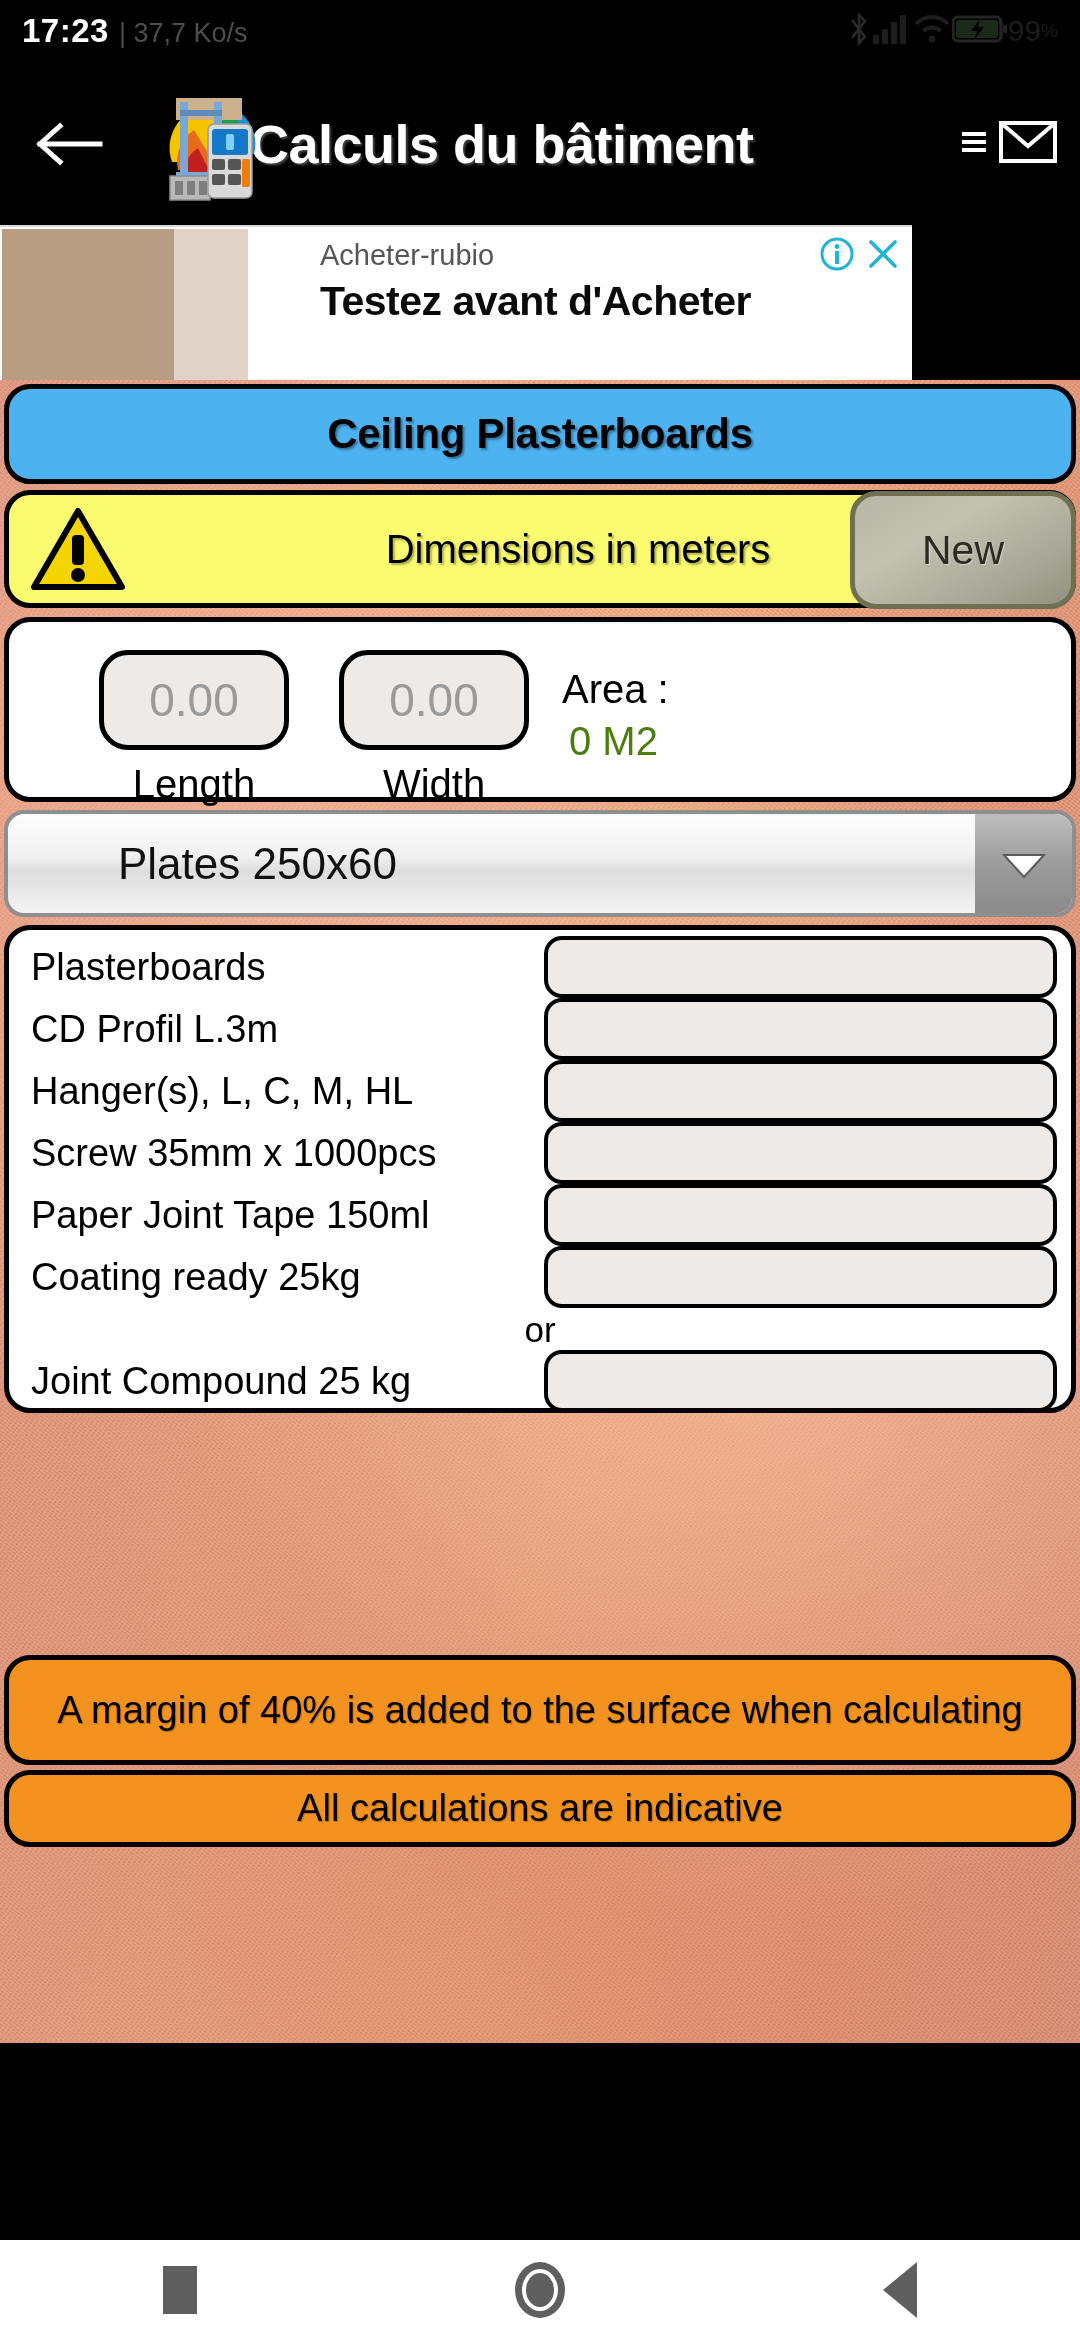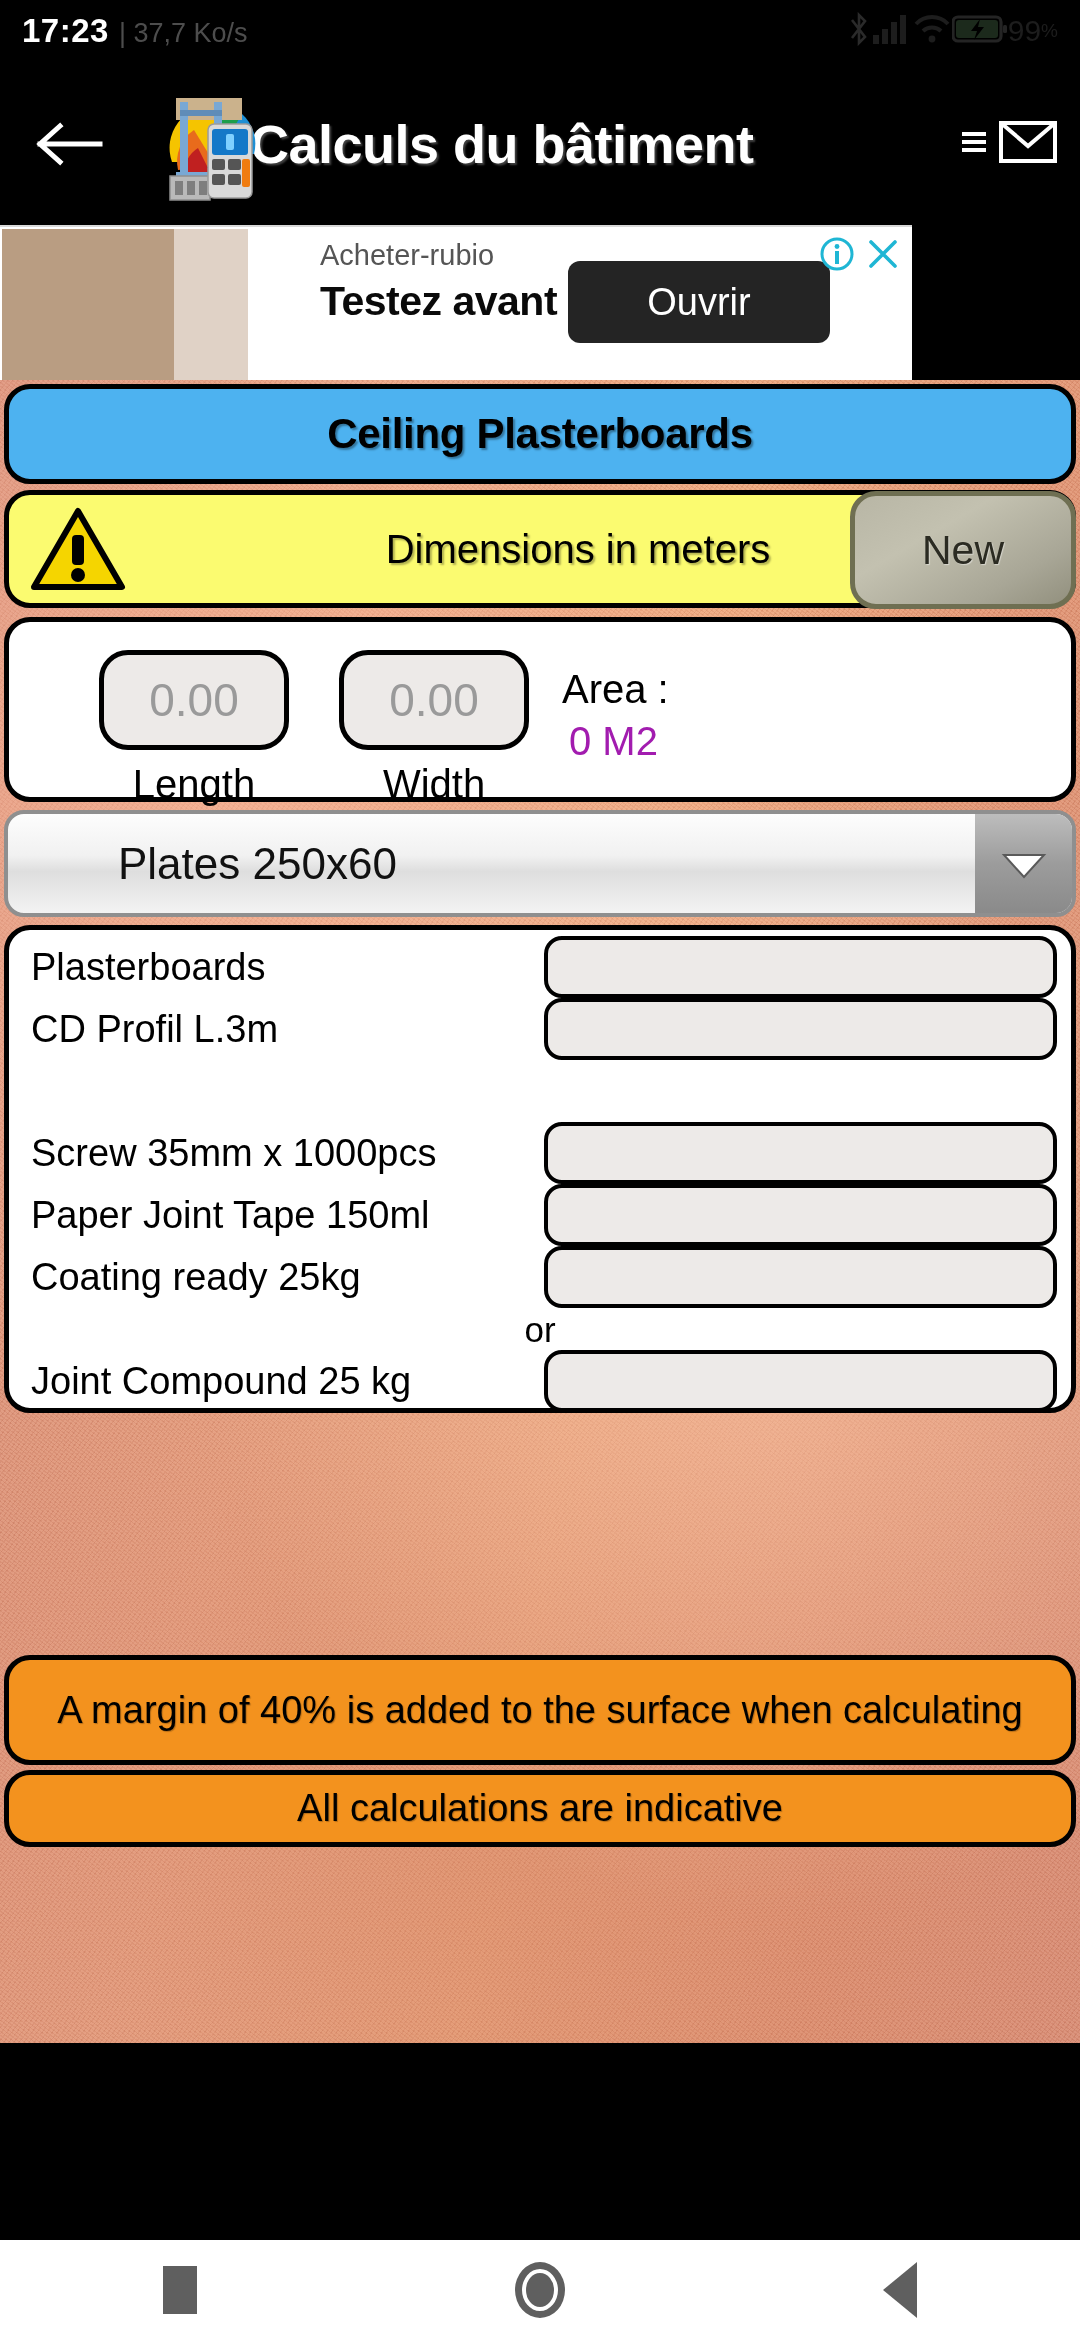--- a/index.html
+++ b/index.html
@@ -145,21 +145,21 @@
   }
   #len-input { left: 90px; }
   #wid-input { left: 330px; }
   .dim-label {
     position: absolute; top: 140px; width: 190px; text-align: center;
     font-size: 40px; color: #000;
   }
   #len-label { left: 90px; }
   #wid-label { left: 330px; }
   #area-label { position: absolute; left: 553px; top: 45px; font-size: 40px; color: #000; }
-  #area-value { position: absolute; left: 560px; top: 97px; font-size: 40px; color: #a21caf; }
+  #area-value { position: absolute; left: 560px; top: 97px; font-size: 40px; color: #4d7c0f; }
 
   
   #dropdown {
     position: absolute; left: 4px; top: 430px; width: 1072px; height: 107px;
     border: 4px solid #8f8f8f; border-radius: 20px;
     background: linear-gradient(180deg, #fdfdfd 0%, #f1f1f1 42%, #dedede 58%, #f3f3f3 100%);
     overflow: hidden; display: flex; align-items: center;
   }
   #dropdown-text {
     font-size: 44px; color: #111; margin-left: 110px; font-weight: 400;
@@ -308,21 +308,20 @@
       </span>
     </div>
   </div>
 
   <div id="ad">
     <div id="ad-img"></div>
     <div id="ad-body">
       <div id="ad-advertiser">Acheter-rubio</div>
       <div id="ad-headline">Testez avant d'Acheter</div>
     </div>
-    <div id="ad-cta">Ouvrir</div>
     <div id="ad-controls">
       <span>
         <svg width="38" height="38" viewBox="0 0 38 38">
           <circle cx="19" cy="19" r="15" fill="none" stroke="#1fb6d4" stroke-width="3"></circle>
           <circle cx="19" cy="11.5" r="2.4" fill="#1fb6d4"></circle>
           <rect x="17" y="16" width="4" height="13" fill="#1fb6d4"></rect>
         </svg>
       </span>
       <span>
         <svg width="38" height="38" viewBox="0 0 38 38">
@@ -373,20 +372,24 @@
       <div class="row" style="top:6px">
         <div class="row-label">Plasterboards</div>
         <div class="row-field"></div>
       </div>
 
       <div class="row" style="top:68px">
         <div class="row-label">CD Profil L.3m</div>
         <div class="row-field"></div>
       </div>
 
+      <div class="row" style="top:130px">
+        <div class="row-label">Hanger(s), L, C, M, HL</div>
+        <div class="row-field"></div>
+      </div>
 
       <div class="row" style="top:192px">
         <div class="row-label">Screw 35mm x 1000pcs</div>
         <div class="row-field"></div>
       </div>
 
       <div class="row" style="top:254px">
         <div class="row-label">Paper Joint Tape 150ml</div>
         <div class="row-field"></div>
       </div>

